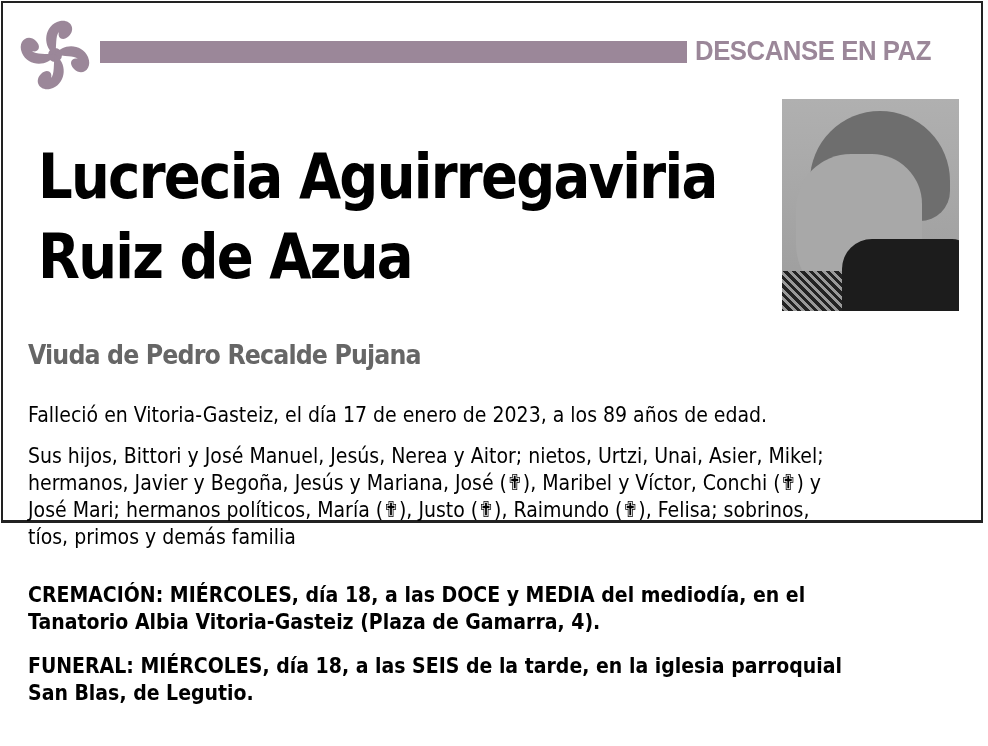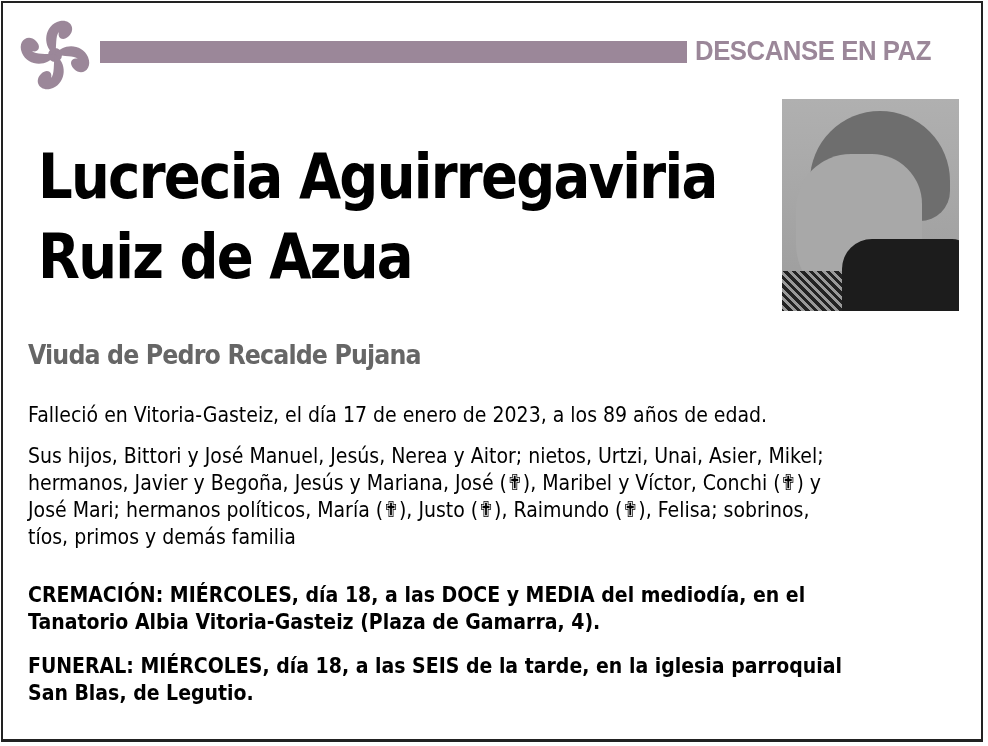--- a/index.html
+++ b/index.html
@@ -1,17 +1,17 @@
 <!DOCTYPE html>
 <html><head>
 <meta charset="utf-8">
 <style>
   html, body { margin:0; padding:0; background:#ffffff; }
   body { width:988px; height:746px; position:relative; overflow:hidden; font-family:"Liberation Sans", sans-serif; }
-  .frame { position:absolute; left:1px; top:1px; width:982px; height:741px; border:2px solid #222; box-sizing:border-box; border-right-width:2px; border-bottom-width:3px; background:#fff; }
+  .frame { position:absolute; left:1px; top:1px; width:982px; height:522px; border:2px solid #222; box-sizing:border-box; border-right-width:2px; border-bottom-width:3px; background:#fff; }
   .logo { position:absolute; left:10px; top:11px; width:84px; height:82px; }
   .bar { position:absolute; left:97px; top:38px; width:587px; height:22px; background:#9b8799; }
   .header-label { position:absolute; left:692px; top:32px; font-family:"Liberation Sans", sans-serif; font-weight:bold; font-size:28px; letter-spacing:-0.5px; color:#9b8799; white-space:nowrap; transform:scaleX(0.92); transform-origin:left top; }
   .name { position:absolute; left:35px; top:134px; font-family:"DejaVu Sans", sans-serif; font-weight:bold; font-size:62px; line-height:80px; color:#000; letter-spacing:-2px; transform:scaleX(0.88); transform-origin:left top; white-space:nowrap; }
   .photo { position:absolute; left:779px; top:96px; width:177px; height:212px; background:#9a9a9a; overflow:hidden; }
   .photo .bg { position:absolute; inset:0; background:linear-gradient(180deg,#b0b0b0 0%,#9c9c9c 100%); }
   .photo .hair { position:absolute; left:28px; top:12px; width:140px; height:110px; border-radius:70px 70px 30px 40px; background:#6e6e6e; }
   .photo .face { position:absolute; left:14px; top:55px; width:126px; height:150px; border-radius:55px 50px 60px 60px; background:#a8a8a8; }
   .photo .coat { position:absolute; left:60px; top:140px; width:130px; height:90px; background:#1c1c1c; border-radius:30px 20px 0 0; }
   .photo .scarf { position:absolute; left:0px; top:172px; width:60px; height:50px; background:repeating-linear-gradient(45deg,#222 0 3px,#999 3px 6px); }

